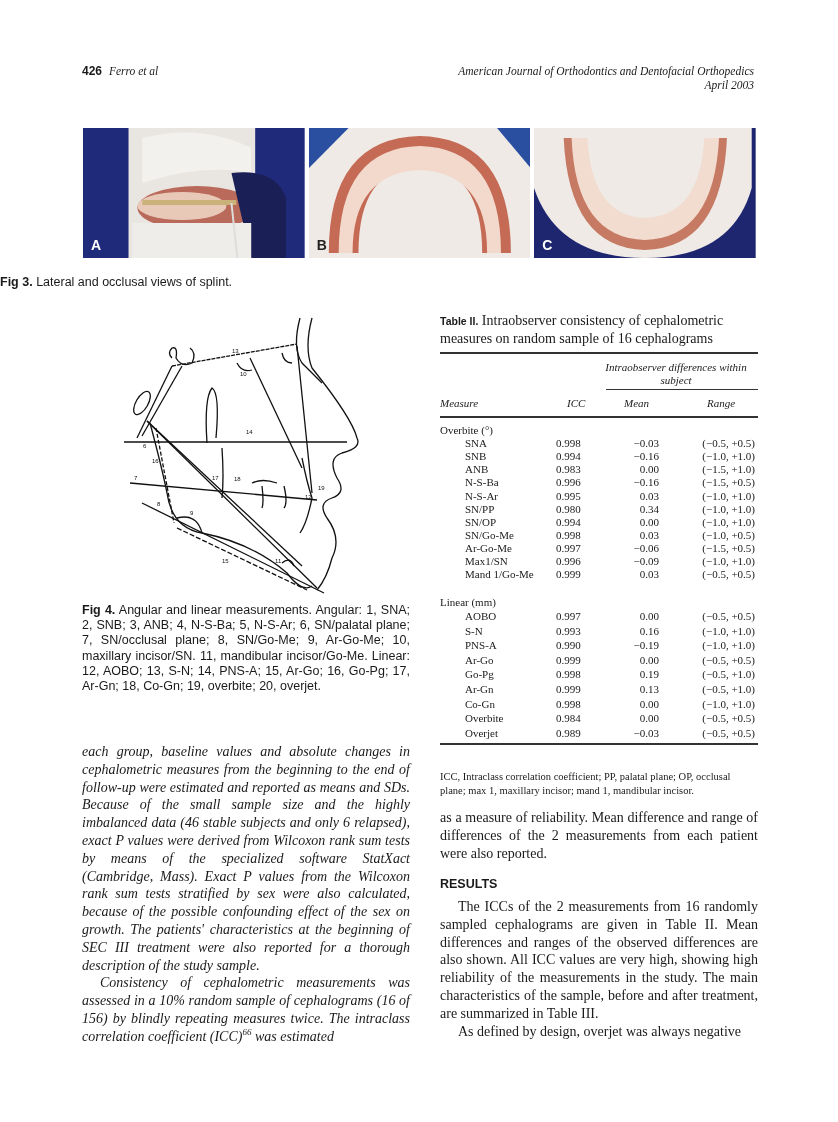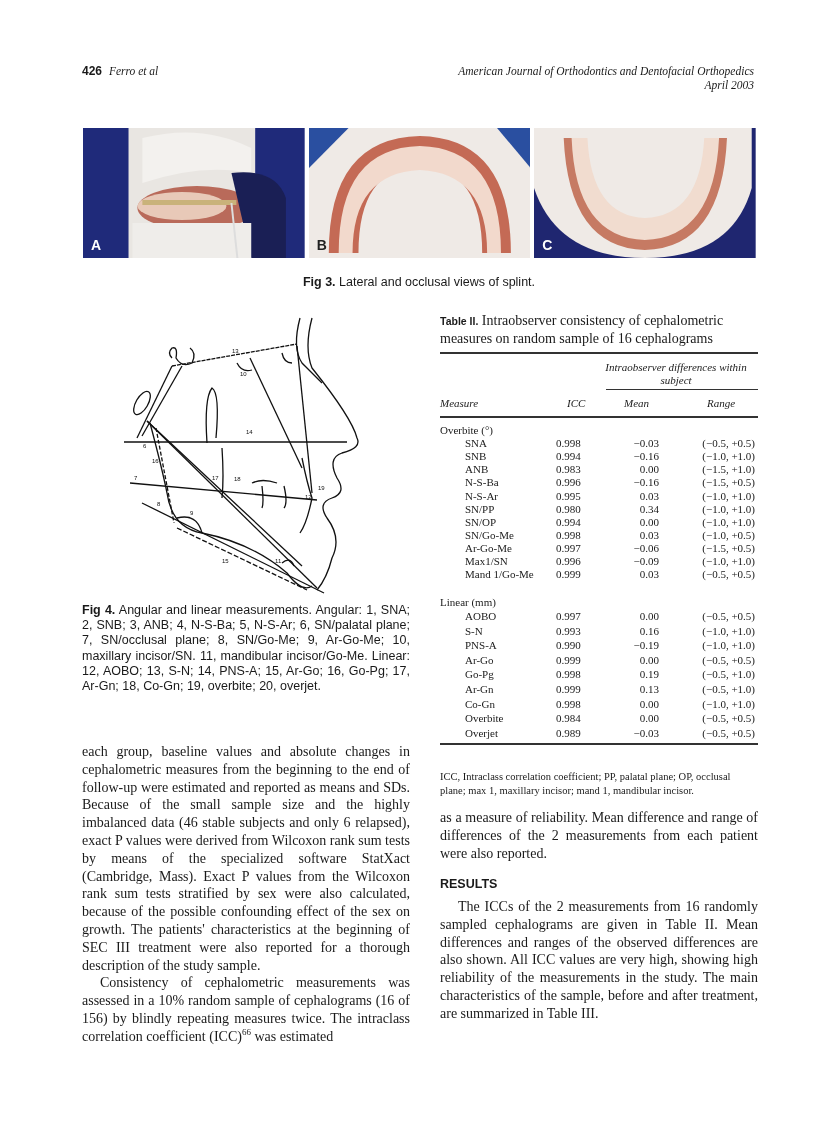--- a/index.html
+++ b/index.html
@@ -6,38 +6,38 @@
   body { width:838px; height:1122px; position:relative; overflow:hidden; color:#1a1a1a; font-family:"Liberation Serif", serif; }
   .abs { position:absolute; }
   .hdr-left { left:82px; top:64px; font-size:11.5px; }
   .hdr-left .pg { font-family:"Liberation Sans", sans-serif; font-weight:bold; font-size:12px; margin-right:4px; }
   .hdr-left .auth { font-style:italic; }
   .hdr-right { right:84px; top:64px; text-align:right; font-size:11.5px; font-style:italic; line-height:14px; }
   .photos { left:83px; top:128px; width:673px; height:130px; display:flex; gap:4px; }
   .photo { position:relative; flex:1; height:130px; overflow:hidden; }
   .photo .lbl { position:absolute; left:8px; bottom:5px; color:#fff; font-family:"Liberation Sans", sans-serif; font-weight:bold; font-size:14px; }
   .photo.b .lbl { color:#222; }
-  .fig3cap { left:0; width:838px; top:275px; text-align:center; font-family:"Liberation Sans", sans-serif; font-size:12.5px; }
+  .fig3cap { left:0; width:838px; top:275px; text-align:left; font-family:"Liberation Sans", sans-serif; font-size:12.5px; }
   .figlbl { font-weight:bold; }
   .drawing { left:112px; top:308px; width:300px; height:290px; }
   .fig4cap { left:82px; top:603px; width:328px; font-family:"Liberation Sans", sans-serif; font-size:12.5px; line-height:15.2px; text-align:justify; }
   .tbl-title { left:440px; top:312px; width:318px; font-size:14px; line-height:17px; }
   .tbl-title .tl { font-family:"Liberation Sans", sans-serif; font-weight:bold; font-size:10.5px; }
   .rule { background:#333; height:1.6px; }
   .thead-group { left:600px; top:361px; width:152px; text-align:center; font-style:italic; font-size:11px; line-height:13px; }
   .th { top:397px; font-style:italic; font-size:11px; }
   .trow { left:440px; width:320px; height:13.1px; font-size:11px; line-height:13.1px; }
   .trow .m { position:absolute; left:25px; }
   .trow .sec { position:absolute; left:0; }
   .trow .icc { position:absolute; left:116px; }
   .trow .mean { position:absolute; right:101px; text-align:right; }
   .trow .rng { position:absolute; right:5px; text-align:right; }
   .footnote { left:440px; top:770px; width:318px; font-size:10.5px; line-height:14px;font-family:Liberation Serif, serif; }
   .body-text { font-size:14px; line-height:17.8px; text-align:justify; }
-  .col-left { left:82px; top:743px; width:328px; }
+  .col-left { left:82px; top:743px; width:328px;font-style:italic; }
   .col-right { left:440px; top:809px; width:318px; }
   .indent { text-indent:18px; }
   .results-h { left:440px; top:877px; font-family:"Liberation Sans", sans-serif; font-weight:bold; font-size:12.5px; }
   .col-right2 { left:440px; top:898px; width:318px; }
   sup { font-size:9px; line-height:0; }
 </style>
 </head>
 <body>
 
 <div class="abs hdr-left">
@@ -298,13 +298,14 @@
 <div class="abs body-text col-left">
   <div>each group, baseline values and absolute changes in cephalometric measures from the beginning to the end of follow-up were estimated and reported as means and SDs. Because of the small sample size and the highly imbalanced data (46 stable subjects and only 6 relapsed), exact P values were derived from Wilcoxon rank sum tests by means of the specialized software StatXact (Cambridge, Mass). Exact P values from the Wilcoxon rank sum tests stratified by sex were also calculated, because of the possible confounding effect of the sex on growth. The patients' characteristics at the beginning of SEC III treatment were also reported for a thorough description of the study sample.</div>
   <div class="indent"><span>Consistency of cephalometric measurements was assessed in a 10% random sample of cephalograms (16 of 156) by blindly repeating measures twice. The intraclass correlation coefficient (ICC)</span><sup>66</sup><span> was estimated</span></div>
 </div>
 <div class="abs body-text col-right">
   <div>as a measure of reliability. Mean difference and range of differences of the 2 measurements from each patient were also reported.</div>
 </div>
 <div class="abs results-h">RESULTS</div>
 <div class="abs body-text col-right2">
   <div class="indent">The ICCs of the 2 measurements from 16 randomly sampled cephalograms are given in Table II. Mean differences and ranges of the observed differences are also shown. All ICC values are very high, showing high reliability of the measurements in the study. The main characteristics of the sample, before and after treatment, are summarized in Table III.</div>
+  <div class="indent">As defined by design, overjet was always negative</div>
 </div>
 
 </body></html>

